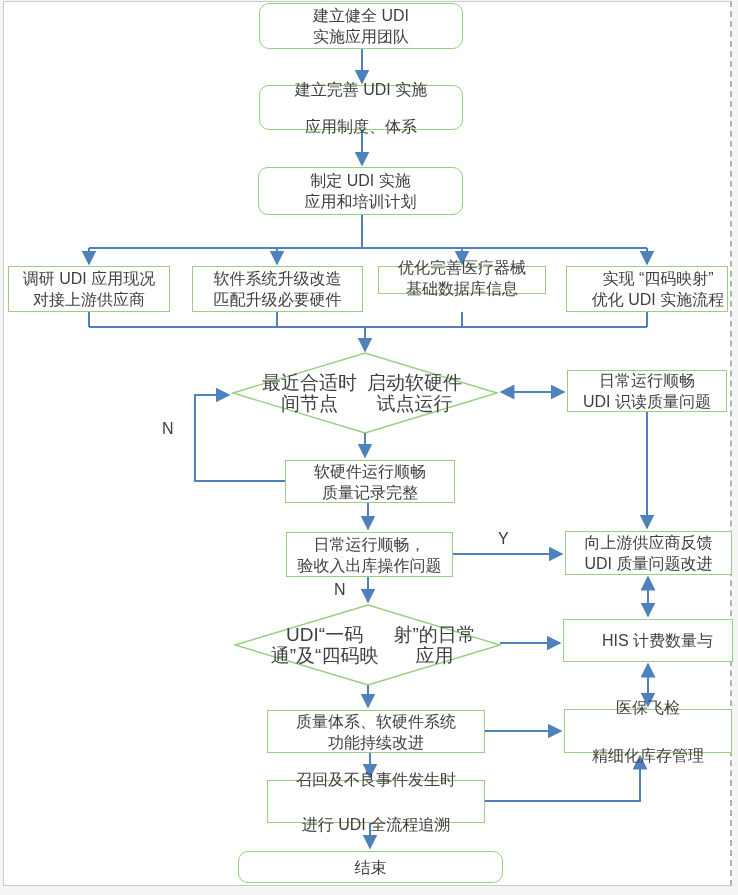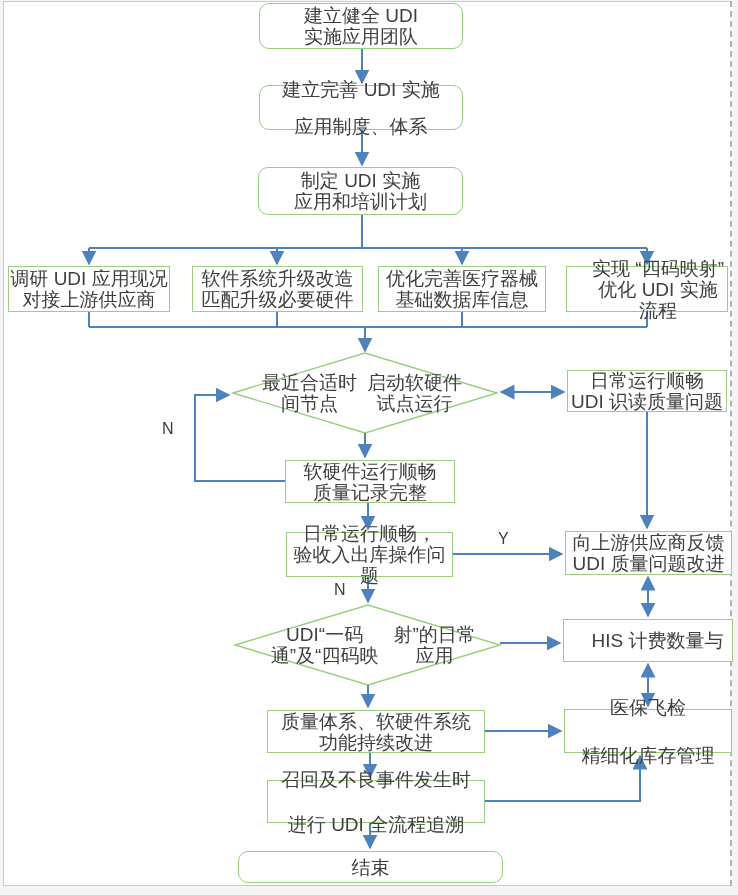--- a/index.html
+++ b/index.html
@@ -8,22 +8,22 @@
     --rounded-border:#95d07c;
     --text:#3f3f3f;
   }
   html,body{margin:0;padding:0;background:#e9e9e9;font-family:"Liberation Sans","DejaVu Sans",sans-serif;}
   #stage{position:relative;width:738px;height:895px;background:#f5f5f5;overflow:hidden;}
   .page{position:absolute;left:3px;top:1px;width:729px;height:885px;background:#ffffff;
         border:1px solid #c9c9c9;border-right:2px dashed #b3b3b3;box-sizing:border-box;}
   svg.wires{position:absolute;left:0;top:0;pointer-events:none;}
   .node{position:absolute;background:#fff;border:1.4px solid var(--rect-border);
         display:flex;flex-direction:column;justify-content:center;align-items:center;
-        box-sizing:border-box;color:var(--text);font-size:19px;line-height:21px;
-        text-align:center;z-index:3;}
+        box-sizing:border-box;color:var(--text);font-size:16px;line-height:21px;
+        text-align:right;z-index:3;}
   .node.rounded{border:1.5px solid var(--rounded-border);border-radius:10px;}
   .dtext{position:absolute;display:flex;flex-direction:row;justify-content:flex-start;align-items:center;
         color:var(--text);font-size:19px;line-height:21px;text-align:center;z-index:3;background:transparent;}
   .blabel{position:absolute;color:#3d3d3d;font-size:16px;z-index:4;}
   path.c{stroke:var(--connector);stroke-width:2;fill:none;}
   polygon.dia{fill:#ffffff;stroke:var(--rounded-border);stroke-width:1.4;}
 </style>
 </head>
 <body>
 
@@ -97,21 +97,21 @@
   </div>
 
   <div class="node rounded" style="left:258px;top:167px;width:205px;height:48px;">
     <span>制定 UDI 实施</span>
     <span>应用和培训计划</span>
   </div>
   <div class="node" style="left:192px;top:266px;width:171px;height:46px;">
     <span>软件系统升级改造</span>
     <span>匹配升级必要硬件</span>
   </div>
-  <div class="node" style="left:378px;top:266px;width:168px;height:46px;">
+  <div class="node" style="left:378px;top:266px;width:168px;height:28px;font-family:Liberation Mono, monospace;">
     <span>优化完善医疗器械</span>
     <span>基础数据库信息</span>
   </div>
   <div class="node" style="left:566px;top:266px;width:162px;height:46px;padding-left:22px;">
     <span>实现 “四码映射”</span>
     <span>优化 UDI 实施流程</span>
   </div>
 
   <div class="dtext" style="left:260px;top:362px;width:210px;height:62px;">
     <span>最近合适时间节点</span>

